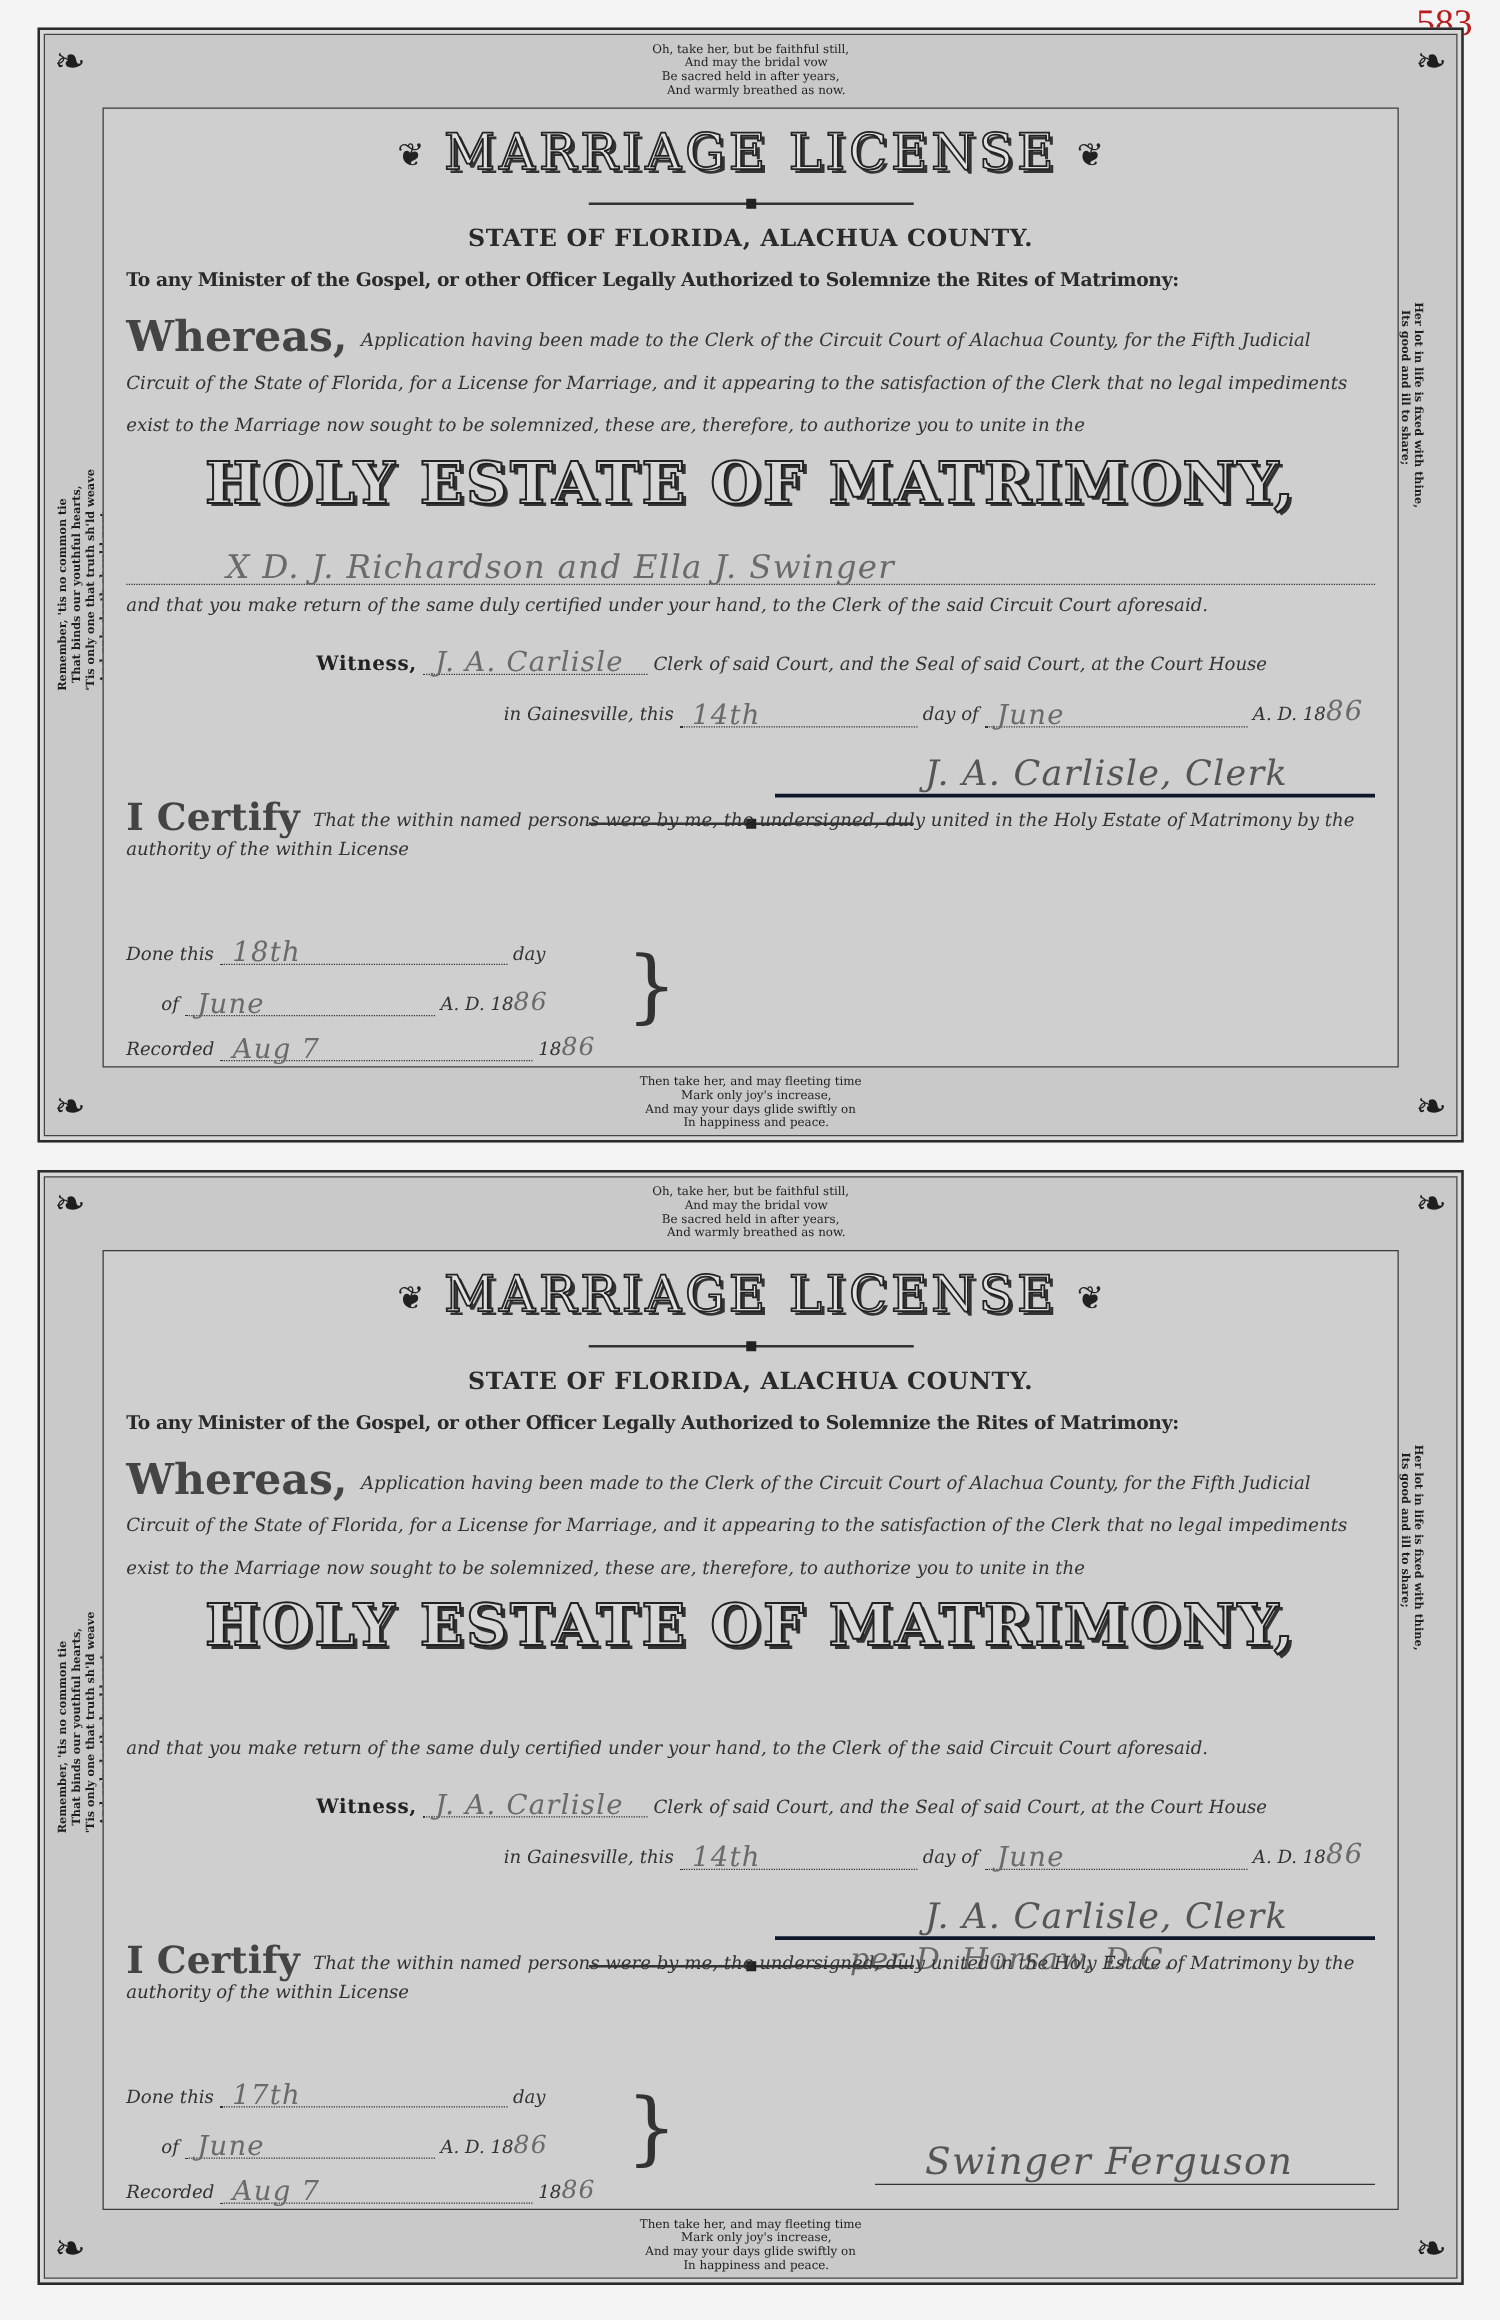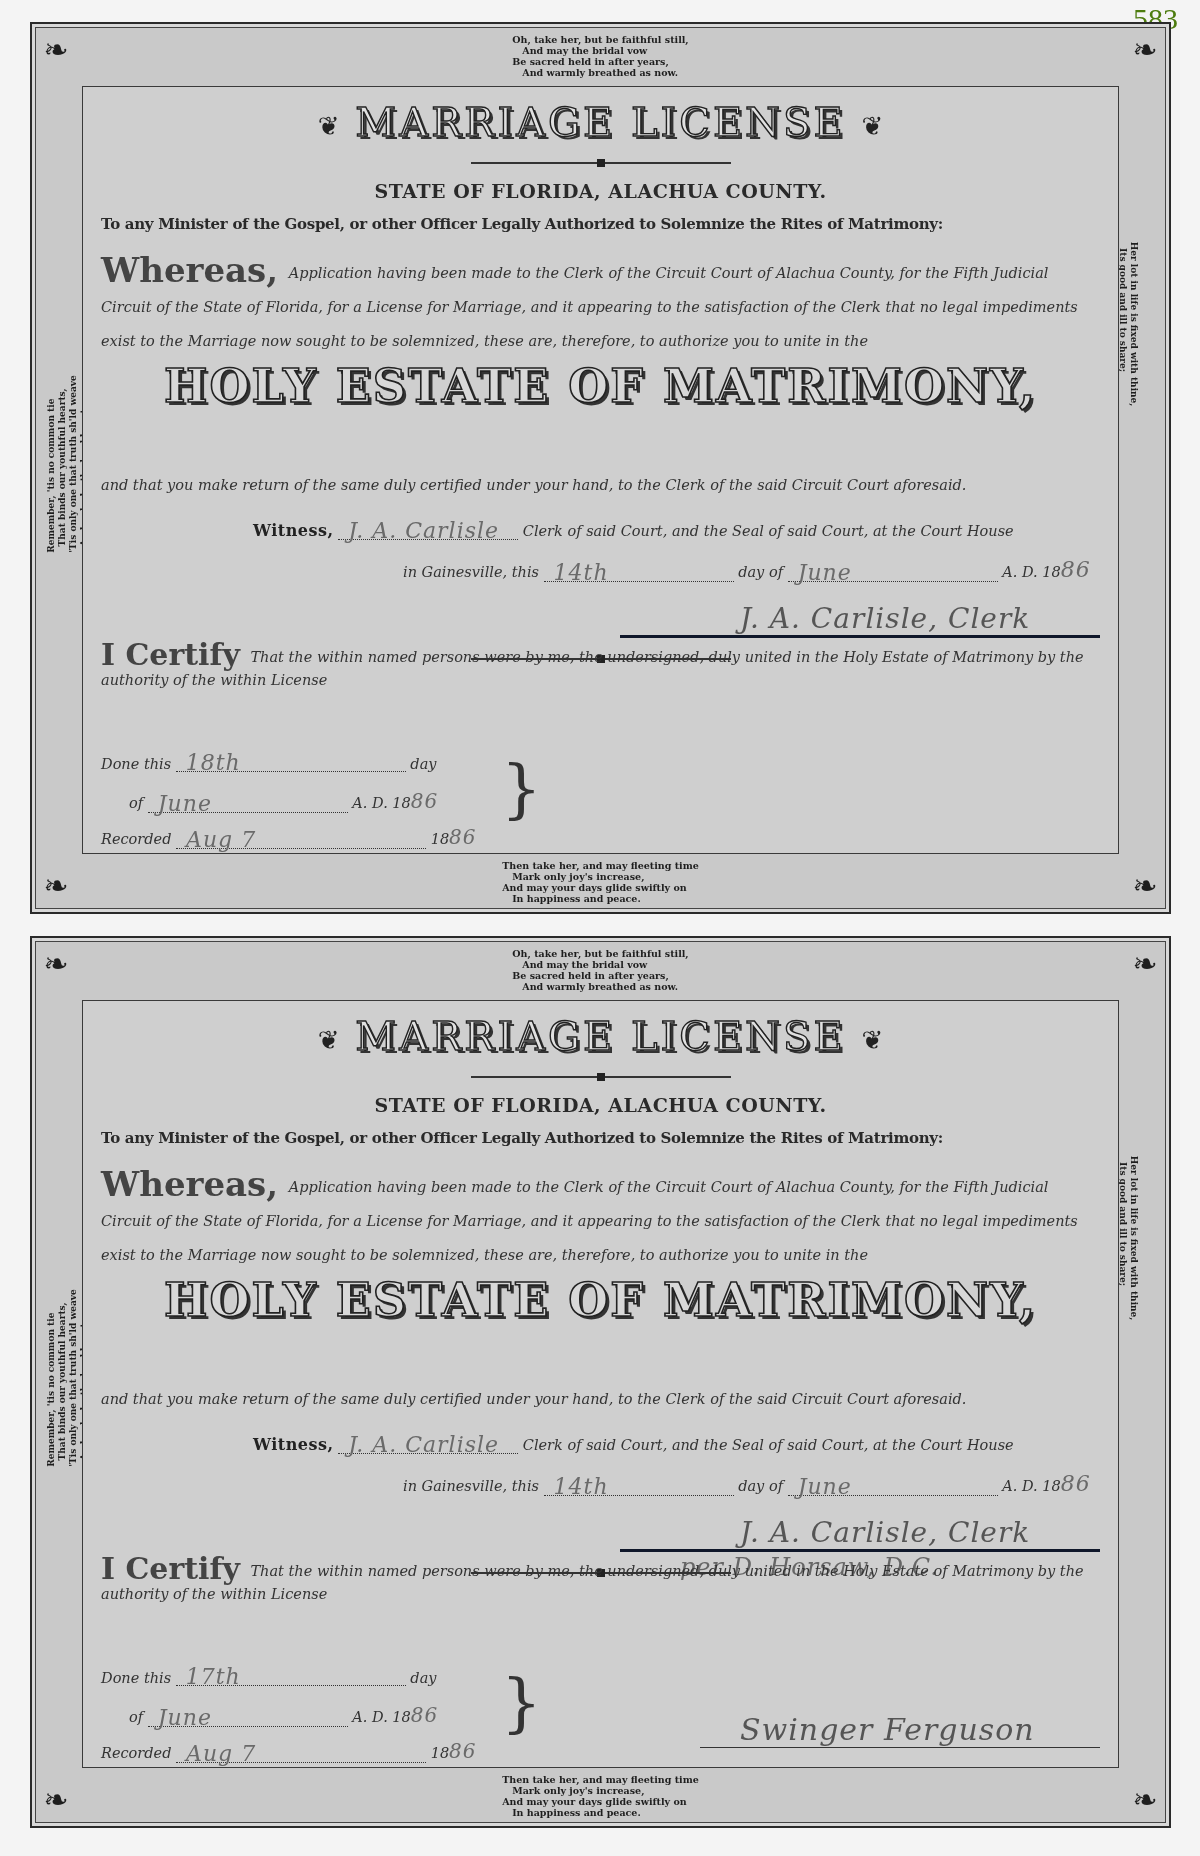--- a/index.html
+++ b/index.html
@@ -3,40 +3,40 @@
 <meta charset="utf-8">
 <style>
   html, body { margin:0; padding:0; }
   body {
     width:1200px; height:1856px; position:relative; overflow:hidden;
     background:#f4f4f4;
     font-family:"DejaVu Serif", serif; color:#2a2a2a;
   }
   .page-number {
     position:absolute; right:22px; top:2px;
-    font-family:"Liberation Serif", serif; font-size:30px; color:#4d7c0f;
+    font-family:"Liberation Serif", serif; font-size:30px; color:#b91c1c;
   }
   .license {
     position:absolute; left:30px; width:1137px;
     background:#c9c9c9;
     border:2px solid #2a2a2a;
     box-shadow: inset 0 0 0 3px #d8d8d8, inset 0 0 0 4px #444;
   }
   .license.l1 { top:22px; height:888px; }
   .license.l2 { top:936px; height:888px; }
   .corner {
     position:absolute; width:36px; height:40px;
     font-size:30px; line-height:40px; text-align:center; color:#1e1e1e;
   }
   .corner.tl { left:6px; top:6px; } .corner.tr { right:6px; top:6px; }
   .corner.bl { left:6px; bottom:6px; } .corner.br { right:6px; bottom:6px; }
   .poem-top, .poem-bottom {
     position:absolute; left:50%; transform:translateX(-50%);
     font-family:"DejaVu Serif", serif; font-size:9.5px; line-height:11px;
-    font-weight:bold; color:#1e1e1e; white-space:pre; text-align:left;
+    font-weight:normal; color:#1e1e1e; white-space:pre; text-align:center;
   }
   .poem-top { top:10px; }
   .poem-bottom { bottom:8px; }
   .side-poem {
     position:absolute; top:50%;
     font-size:9px; line-height:11px; font-weight:bold; color:#1e1e1e;
     white-space:pre; text-align:left;
   }
   .side-poem.left { left:10px; transform: translate(0,-50%) rotate(-90deg) translate(-50%,0); transform-origin:left top; left:14px; top:52%; }
   .side-poem.right { right:10px; transform: rotate(90deg); transform-origin:right top; right:30px; top:44%; }
@@ -173,20 +173,23 @@
         <div class="bar"></div>
         <div class="knot"></div>
       </div>
     <div class="state">STATE OF FLORIDA, ALACHUA COUNTY.</div>
     <div class="address">To any Minister of the Gospel, or other Officer Legally Authorized to Solemnize the Rites of Matrimony:</div>
     <div class="whereas-block">
       <span class="whereas-word">Whereas,</span>
       <span>Application having been made to the Clerk of the Circuit Court of Alachua County, for the Fifth Judicial Circuit of the State of Florida, for a License for Marriage, and it appearing to the satisfaction of the Clerk that no legal impediments exist to the Marriage now sought to be solemnized, these are, therefore, to authorize you to unite in the</span>
     </div>
     <div class="holy">HOLY ESTATE OF MATRIMONY,</div>
+    <div class="names-line">
+      <span class="hand">X  D. J. Richardson  and  Ella J. Swinger</span>
+    </div>
     <div class="return-text">and that you make return of the same duly certified under your hand, to the Clerk of the said Circuit Court aforesaid.</div>
     <div class="witness-row">
       <span class="witness-label">Witness,</span>
       <span class="blank" style="width:180px"><span class="hand">J. A. Carlisle</span></span>
       <span>Clerk of said Court, and the Seal of said Court, at the Court House</span>
     </div>
     <div class="date-row">
       <span>in Gainesville, this</span>
       <span class="blank" style="width:190px"><span class="hand">14th</span></span>
       <span>day of</span>

